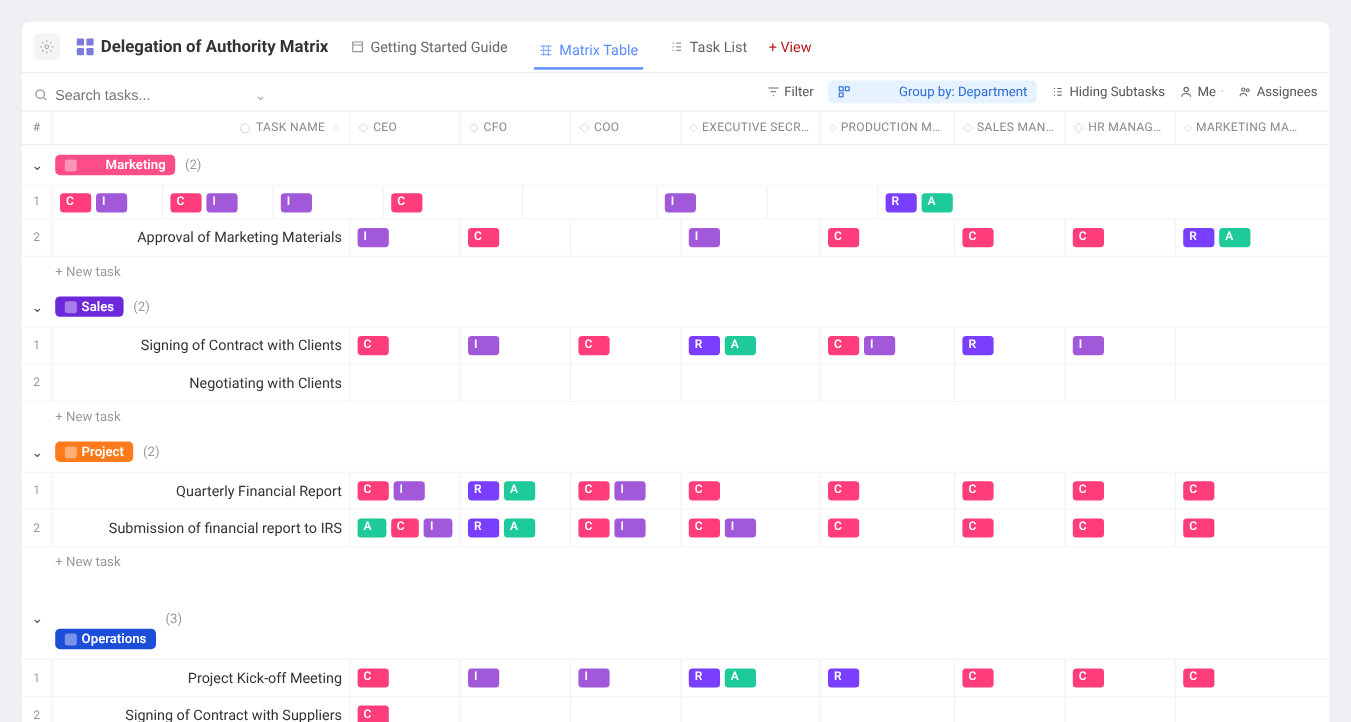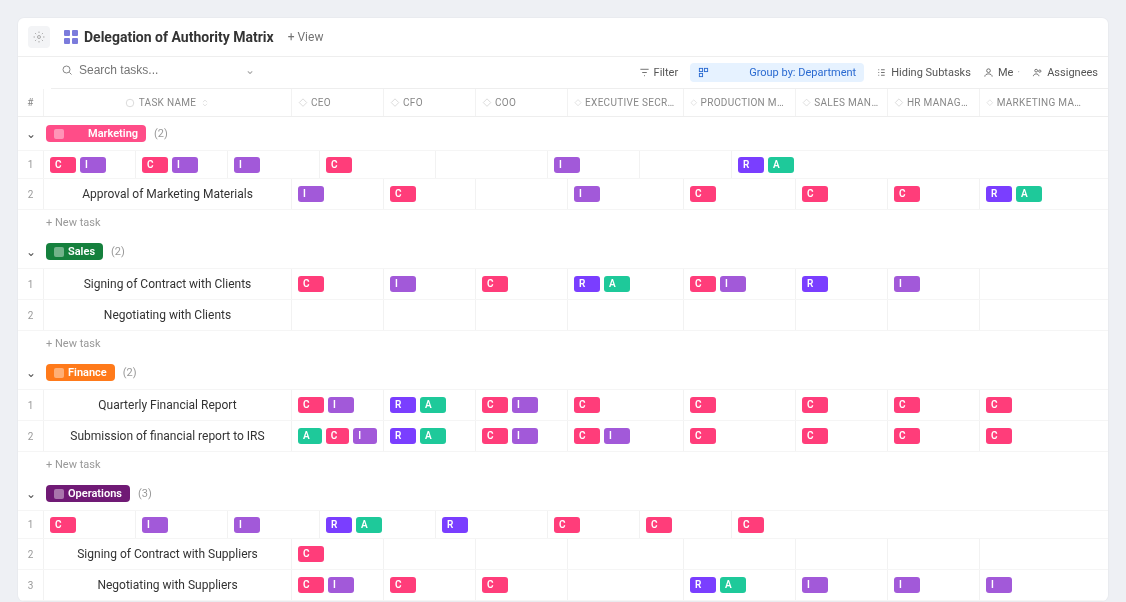--- a/index.html
+++ b/index.html
@@ -6,43 +6,43 @@
   body { background: #eef0f4; font-family: -apple-system, BlinkMacSystemFont, "Segoe UI", Roboto, sans-serif; font-size: 12px; color: #333; padding: 18px; }
   .app { background: #fff; border-radius: 6px; overflow: hidden; box-shadow: 0 0 0 1px rgba(0,0,0,0.02); }
   .topbar { display: flex; align-items: center; padding: 8px 10px; border-bottom: 1px solid #eee; gap: 14px; }
   .sq-icon { width: 22px; height: 22px; background: #f3f4f6; border-radius: 4px; display: flex; align-items: center; justify-content: center; color: #999; }
   .grid-icon { width: 14px; height: 14px; display: grid; grid-template-columns: 1fr 1fr; grid-template-rows: 1fr 1fr; gap: 2px; }
   .grid-icon span { background: #7b7bdc; border-radius: 1px; }
   .title { font-weight: 700; font-size: 14px; color: #333; }
   .tab { display: flex; align-items: center; gap: 5px; color: #666; cursor: pointer; padding: 6px 4px; }
   .tab.active { color: #5a8bff; border-bottom: 2px solid #5a8bff; margin-bottom: -9px; padding-bottom: 7px; }
   .tab-icon { width: 12px; height: 12px; opacity: .7; }
-  .plus-view { color: #737373; cursor: pointer; }
-  .toolbar { display: flex; align-items: flex-start; padding: 6px 10px; border-bottom: 1px solid #eee; margin-left: 33px; }
+  .plus-view { color: #b91c1c; cursor: pointer; }
+  .toolbar { display: flex; align-items: flex-end; padding: 6px 10px; border-bottom: 1px solid #eee; }
   .search-wrap { display: flex; align-items: center; gap: 6px; color: #888; flex:1; }
   .search-input { border: none; outline: none; font-size: 12px; width: 120px; color: #333; }
   .chev { color: #aaa; margin-left: 40px; }
   .toolbar-right { display: flex; align-items: center; gap: 12px; color: #555; }
   .ctrl { display: flex; align-items: center; gap: 4px; cursor: pointer; font-size: 11px; }
   .group-pill { background: #e6f2ff; color: #2a6ad1; padding: 3px 8px; border-radius: 4px; gap: 40px; }
   .table-header { display: flex; border-bottom: 1px solid #eee; font-size: 10px; color: #888; letter-spacing: .3px; }
   .col-idx { width: 26px; padding: 8px 6px; text-align: center; border-right: 1px solid #f2f2f2; }
-  .col-name { width: 248px; padding: 8px 6px; border-right: 1px solid #f2f2f2; display:flex; align-items:center; gap:4px; justify-content:center; }
+  .col-name { width: 248px; padding: 8px 6px; border-right: 1px solid #f2f2f2; display:flex; align-items:center; gap:4px; justify-content:flex-end; }
   .col-role { width: 92px; padding: 8px 6px; border-right: 1px solid #f2f2f2; display:flex; align-items:center; gap:3px; }
   .col-role.wide { width: 116px; }
   .col-role.wider { width: 112px; }
   .col-role.last { border-right: none; width: 108px;}
   .tag-icon { width: 10px; height: 10px; opacity: .5; }
   .group-row { display: flex; align-items: center; padding: 8px 6px; gap: 8px; border-bottom: 1px solid #f5f5f5; }
   .chev-d { color: #555; width: 14px; text-align:center; cursor:pointer;}
   .dept-pill { padding: 2px 8px; border-radius: 4px; font-size: 11px; font-weight: 600; color:#fff; display:flex; align-items:center; gap:4px;}
   .dept-marketing { background: #ff4d88; gap: 24px; }
-  .dept-sales { background: #15803d; }
+  .dept-sales { background: #6d28d9; }
   .dept-finance { background: #ff7a1a; }
-  .dept-operations { background: #701a75; }
+  .dept-operations { background: #1d4ed8; margin-top: 35px; }
   .dept-icon { width: 10px; height:10px; background: rgba(255,255,255,.4); border-radius:2px;}
   .count { color: #999; font-size: 11px; }
   .task-row { display: flex; border-bottom: 1px solid #f5f5f5; align-items: stretch; }
   .task-row .col-idx { color: #999; font-size:10px; display:flex; align-items:center; justify-content:center;}
   .task-row .col-name { color: #333; font-size: 12px; display:flex; align-items:center;}
   .task-row .col-role { display:flex; align-items:center; gap:4px; padding: 5px 6px; }
   .raci { display:inline-block; width: 26px; height: 16px; border-radius: 3px; color:#fff; font-size:10px; font-weight:600; text-align:left; padding-left:5px; line-height:16px;}
   .R { background:#7a3eff; }
   .A { background:#1ec99a; }
   .C { background:#ff3d7a; }
@@ -63,20 +63,40 @@
     </div>
     <div style="display:flex;align-items:center;gap:6px;">
       <div class="grid-icon">
           <span></span>
           <span></span>
           <span></span>
           <span></span>
         </div>
       <div class="title">Delegation of Authority Matrix</div>
     </div>
+    <div id="tabs" style="display:flex;gap:18px;align-items:center;">
+        <div class="tab">
+          <span class="tab-icon"><svg viewBox="0 0 24 24" width="12" height="12" fill="none" stroke="currentColor" stroke-width="2">
+              <path d="M4 4h16v16H4z M4 9h16"></path>
+            </svg></span>
+          <span>Getting Started Guide</span>
+        </div>
+        <div class="tab active">
+          <span class="tab-icon"><svg viewBox="0 0 24 24" width="12" height="12" fill="none" stroke="currentColor" stroke-width="2">
+              <path d="M3 5h18M3 12h18M3 19h18 M8 3v18 M16 3v18"></path>
+            </svg></span>
+          <span>Matrix Table</span>
+        </div>
+        <div class="tab">
+          <span class="tab-icon"><svg viewBox="0 0 24 24" width="12" height="12" fill="none" stroke="currentColor" stroke-width="2">
+              <path d="M5 6h2M5 12h2M5 18h2M11 6h8M11 12h8M11 18h8"></path>
+            </svg></span>
+          <span>Task List</span>
+        </div>
+      </div>
     <div class="plus-view">+ View</div>
   </div>
 
   <div class="toolbar">
     <div class="search-wrap">
       <svg viewBox="0 0 24 24" width="12" height="12" fill="none" stroke="#888" stroke-width="2">
           <circle cx="11" cy="11" r="7"></circle>
           <path d="m21 21-4.3-4.3"></path>
         </svg>
       <input class="search-input" placeholder="Search tasks..." style="">
@@ -296,21 +316,21 @@
         <div class="col-role wider"></div>
         <div class="col-role"></div>
         <div class="col-role"></div>
         <div class="col-role last"></div>
       </div>
       <div class="new-task">+ New task</div>
       <div class="group-row">
         <span class="chev-d">⌄</span>
         <span class="dept-pill dept-finance">
           <span class="dept-icon"></span>
-          <span>Finance</span>
+          <span>Project</span>
         </span>
         <span class="count">(2)</span>
       </div>
       <div class="task-row">
         <div class="col-idx">1</div>
         <div class="col-name">Quarterly Financial Report</div>
         <div class="col-role">
           <span class="raci C">C</span>
           <span class="raci I">I</span>
         </div>
@@ -375,20 +395,21 @@
       <div class="group-row">
         <span class="chev-d">⌄</span>
         <span class="dept-pill dept-operations">
           <span class="dept-icon"></span>
           <span>Operations</span>
         </span>
         <span class="count">(3)</span>
       </div>
       <div class="task-row">
         <div class="col-idx">1</div>
+        <div class="col-name">Project Kick-off Meeting</div>
         <div class="col-role">
           <span class="raci C">C</span>
         </div>
         <div class="col-role">
           <span class="raci I">I</span>
         </div>
         <div class="col-role">
           <span class="raci I">I</span>
         </div>
         <div class="col-role wide">

